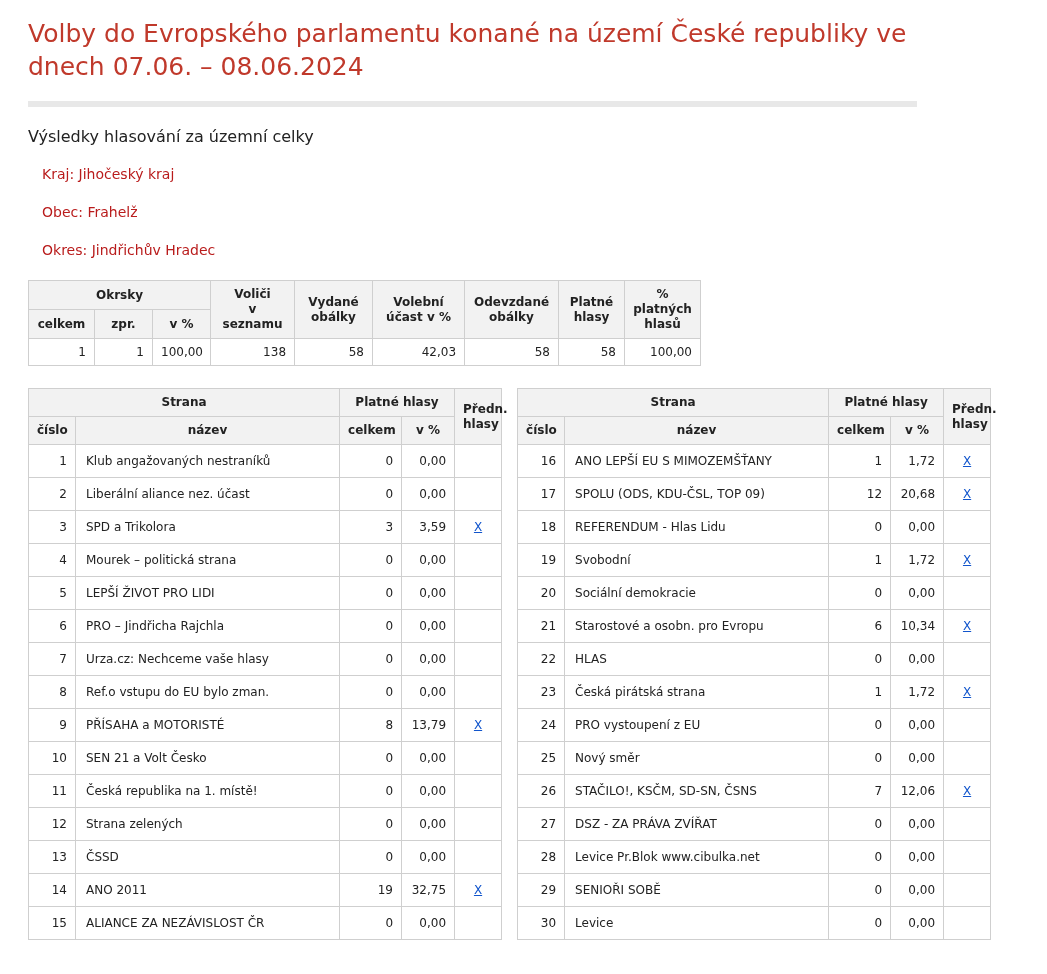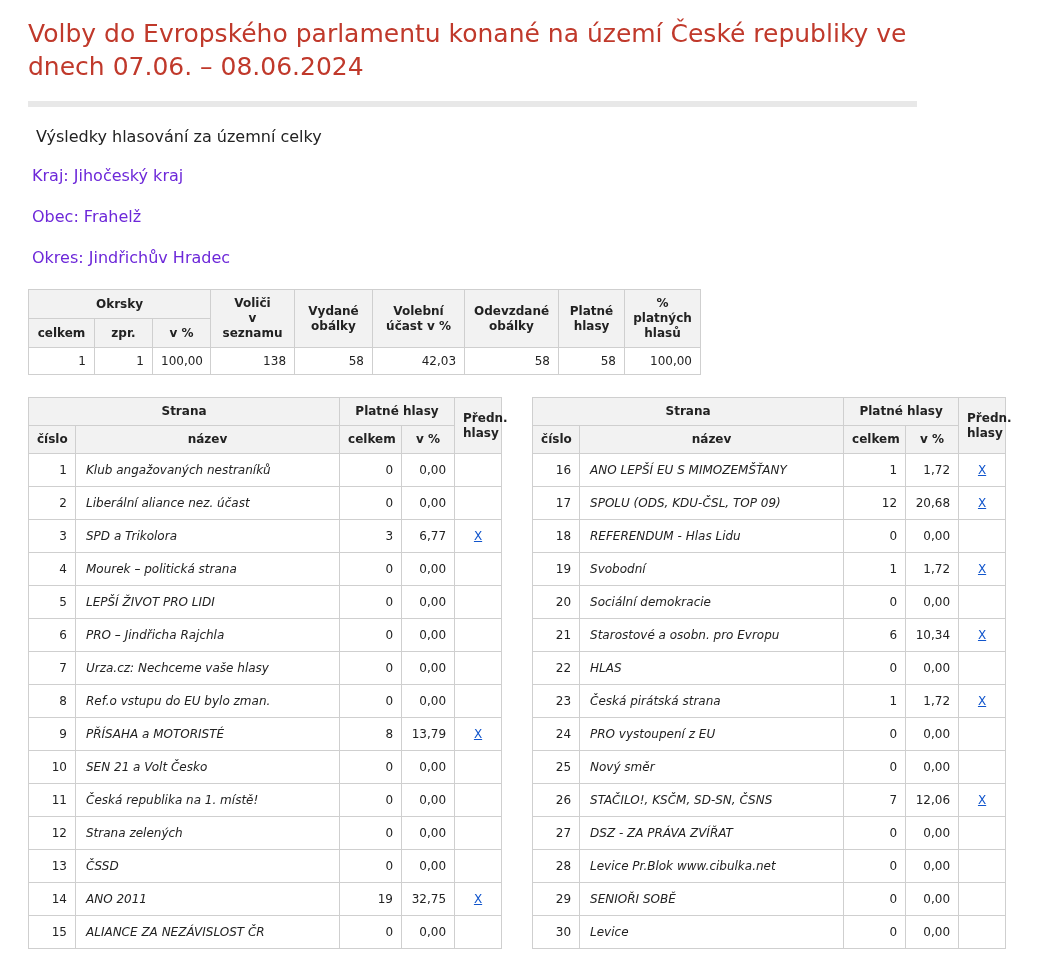--- a/index.html
+++ b/index.html
@@ -28,27 +28,27 @@
     font-family: "DejaVu Sans", "Liberation Sans", sans-serif;
   }
   .rule {
     height: 6px;
     background: #e8e8e8;
     margin: 0 0 20px 0;
   }
   h2.section-title {
     font-size: 16px;
     font-weight: normal;
-    margin: 0 0 20px 8px;
+    margin: 0 0 20px 0;
     color: #222;
   }
   .meta-line {
-    font-size: 16px;
-    margin: 0 0 22px 4px;
-    color: #6d28d9;
+    font-size: 14px;
+    margin: 0 0 22px 14px;
+    color: #b91c1c;
   }
   table.grid {
     border-collapse: collapse;
     background: #fff;
   }
   table.grid th, table.grid td {
     border: 1px solid #cfcfcf;
     padding: 6px 8px;
     font-size: 12px;
     font-weight: normal;
@@ -71,31 +71,31 @@
   table.summary col.c-vyd { width: 78px; }
   table.summary col.c-ucast { width: 92px; }
   table.summary col.c-odev { width: 94px; }
   table.summary col.c-platne { width: 66px; }
   table.summary col.c-pct { width: 76px; }
   table.summary td { text-align: right; }
 
   
   .parties-row {
     display: flex;
-    gap: 30px;
+    gap: 15px;
     align-items: center;
   }
   table.parties { width: 473px; table-layout: fixed; }
   table.parties col.c-num { width: 47px; }
   table.parties col.c-name { width: 264px; }
   table.parties col.c-votes { width: 62px; }
   table.parties col.c-pct { width: 53px; }
   table.parties col.c-pref { width: 47px; }
   table.parties td.num { text-align: right; }
-  table.parties td.name { text-align: left; padding-left: 10px; font-style: italic; }
+  table.parties td.name { text-align: left; padding-left: 10px; }
   table.parties td.votes { text-align: right; }
   table.parties td.pct { text-align: right; }
   table.parties td.pref { text-align: center; }
   table.parties td.pref a {
     color: #1155cc;
     text-decoration: underline;
     font-size: 12px;
   }
   table.parties tbody td { height: 20px; }
 </style>
@@ -194,21 +194,21 @@
             <td class="num">2</td>
             <td class="name">Liberální aliance nez. účast</td>
             <td class="votes">0</td>
             <td class="pct">0,00</td>
             <td class="pref"></td>
           </tr>
           <tr>
             <td class="num">3</td>
             <td class="name">SPD a Trikolora</td>
             <td class="votes">3</td>
-            <td class="pct">6,77</td>
+            <td class="pct">3,59</td>
             <td class="pref"><a href="#">X</a></td>
           </tr>
           <tr>
             <td class="num">4</td>
             <td class="name">Mourek – politická strana</td>
             <td class="votes">0</td>
             <td class="pct">0,00</td>
             <td class="pref"></td>
           </tr>
           <tr>

